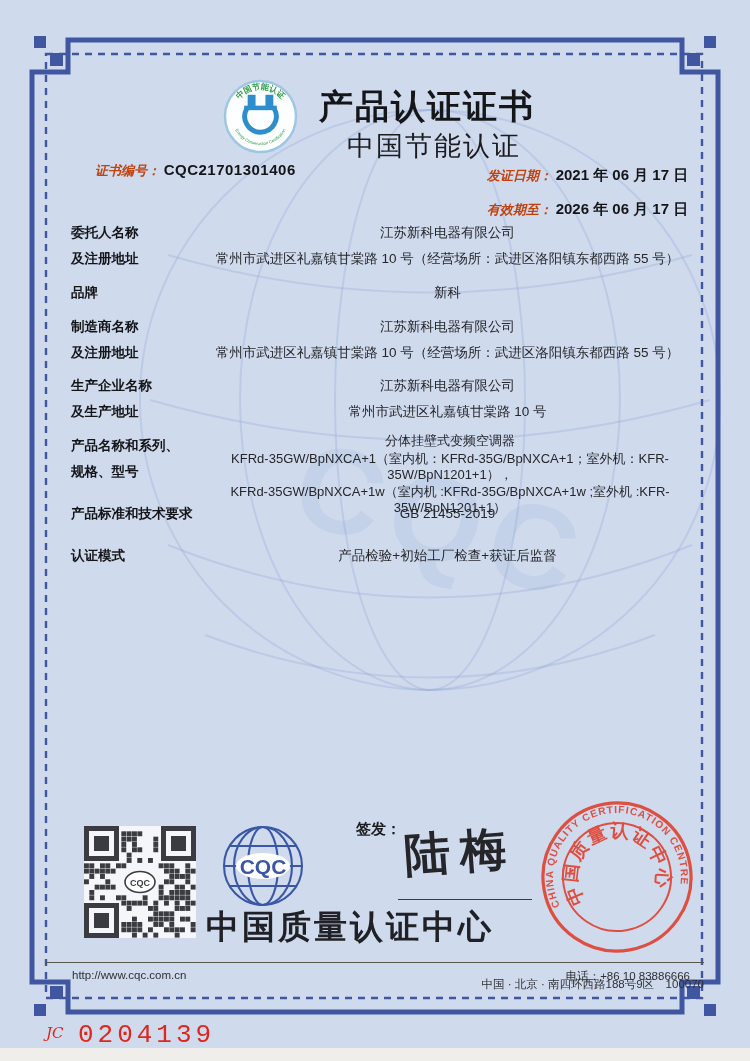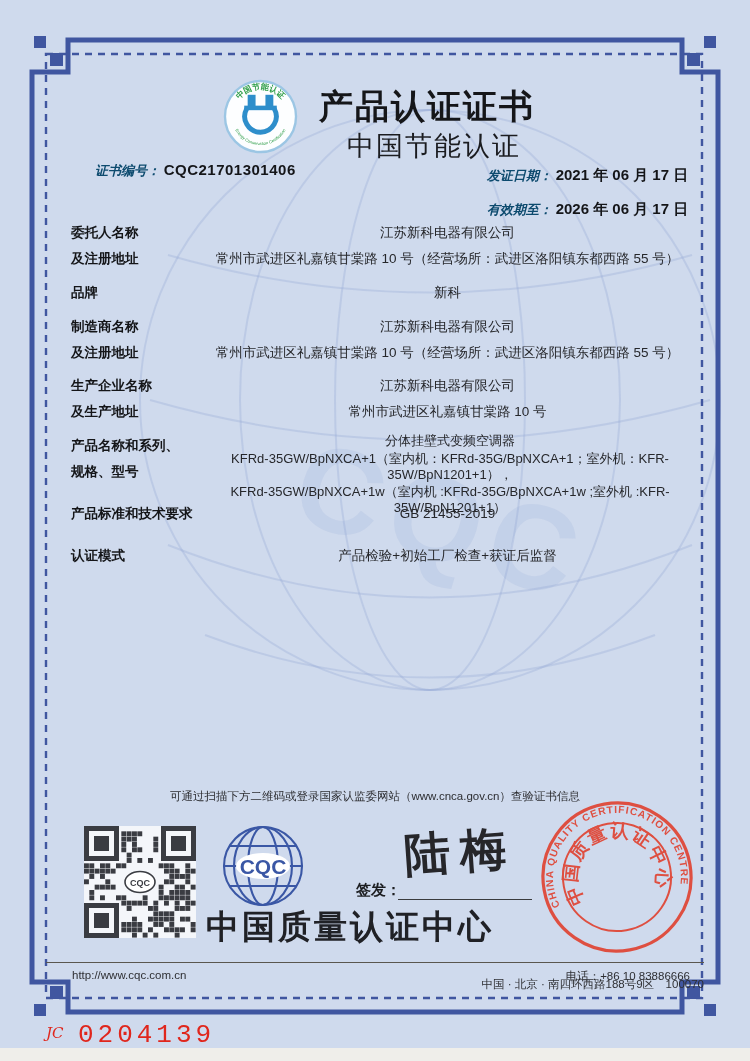--- a/index.html
+++ b/index.html
@@ -10,38 +10,38 @@
   }
   .abs{position:absolute;}
   svg text{font-family:"Liberation Sans",sans-serif;}
 
   
   .cert-title{left:0;top:84px;width:100%;padding-left:104px;box-sizing:border-box;
     text-align:center;font-size:34px;font-weight:bold;letter-spacing:2px;color:#151619;}
   .cert-subtitle{left:0;top:128px;width:100%;padding-left:118px;box-sizing:border-box;
     text-align:center;font-size:27px;font-weight:500;letter-spacing:2px;color:#1b1c20;}
   .certno-row{left:95px;top:161px;font-size:13px;}
-  .certno-label,.date-label{font-family:"DejaVu Serif",serif;font-weight:bold;font-style:italic;color:#0c4a6e;}
+  .certno-label,.date-label{font-family:"DejaVu Serif",serif;font-weight:bold;font-style:italic;color:#c2410c;}
   .certno-value{font-size:15px;font-weight:600;letter-spacing:.5px;color:#141518;}
   .date-block{left:487px;top:158px;font-size:13px;line-height:33px;}
   .date-value{font-size:15px;font-weight:600;color:#141518;}
 
   
   .field-row{position:absolute;left:0;width:750px;}
   .flabel{position:absolute;left:71px;width:122px;font-size:13.5px;font-weight:bold;
     color:#141518;line-height:26px;}
   .fvalue{position:absolute;left:195px;width:505px;font-size:13.5px;color:#26272b;line-height:26px;text-align:center;}
   .fvalue.tight{line-height:16.5px;font-size:13px;width:510px;}
   .fvalue.tight div:first-child{margin-bottom:1px;}
 
   
   .verify-note{left:0;top:789px;width:100%;text-align:center;font-size:11.5px;color:#2c2d31;}
   .qr-wrap{left:84px;top:826px;width:112px;height:112px;}
   .globe-wrap{left:221px;top:824px;width:84px;height:84px;}
-  .sign-row{left:356px;top:881px;font-size:15px;font-weight:bold;color:#1c1d20;text-align:right;}
+  .sign-row{left:356px;top:820px;font-size:15px;font-weight:bold;color:#1c1d20;text-align:right;}
   .sign-line{left:398px;top:899px;width:134px;height:0;border-bottom:1.6px solid #3a3b3e;}
   .signature{left:404px;top:820px;width:150px;font-family:"DejaVu Serif",serif;
     font-size:46px;font-weight:bold;color:#26262a;transform:rotate(-4deg);
     letter-spacing:10px;white-space:nowrap;}
   .org-name{left:185px;top:905px;width:330px;text-align:center;font-size:33px;
     font-weight:600;letter-spacing:3px;color:#202126;}
   .seal-wrap{left:541px;top:801px;width:152px;height:152px;opacity:.92;}
 
   
   .footer-rule{left:46px;top:962px;width:658px;height:0;border-top:1.4px solid #5a574f;}
@@ -193,21 +193,20 @@
 
   <div class="field-row" style="top:543px">
     <div class="flabel">
       <div>认证模式</div>
     </div>
     <div class="fvalue">
       <div>产品检验+初始工厂检查+获证后监督</div>
     </div>
   </div>
 
-  <div class="abs verify-note">可通过扫描下方二维码或登录国家认监委网站（www.cnca.gov.cn）查验证书信息</div>
 
   <svg class="abs qr-wrap" width="112" height="112" viewBox="0 0 112 112">
     <rect width="112" height="112" fill="#f4f6fa"></rect>
     <g fill="#3a3c42" id="qr-modules">
         <rect x="37.33" y="5.33" width="4.91" height="4.91"></rect>
         <rect x="42.67" y="5.33" width="4.91" height="4.91"></rect>
         <rect x="48.00" y="5.33" width="4.91" height="4.91"></rect>
         <rect x="53.33" y="5.33" width="4.91" height="4.91"></rect>
         <rect x="37.33" y="10.67" width="4.91" height="4.91"></rect>
         <rect x="42.67" y="10.67" width="4.91" height="4.91"></rect>

